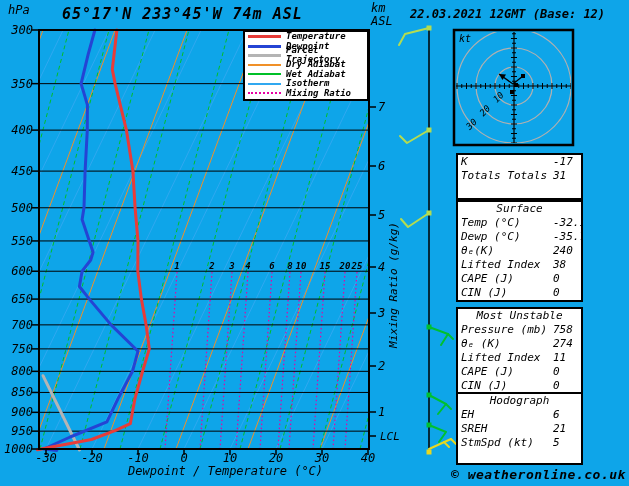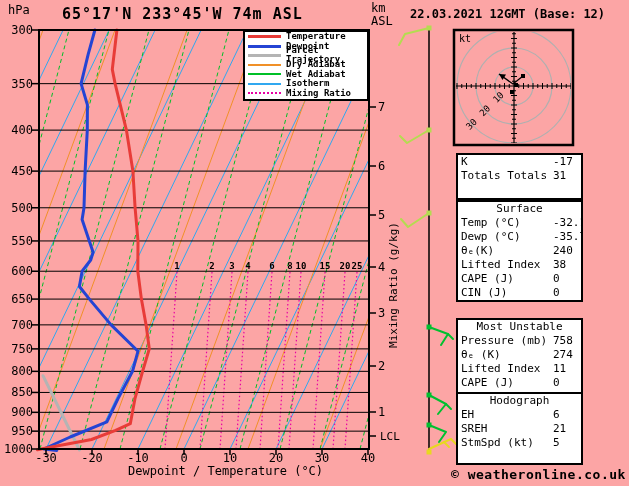--- a/index.html
+++ b/index.html
@@ -1,17 +1,17 @@
 <!DOCTYPE html>
 <html><head>
 <meta charset="utf-8">
 <style>
   html,body{margin:0;padding:0;background:#fff;}
-  .page{position:relative;width:629px;height:486px;background:#fca5a5;overflow:hidden;
-        font-family:"DejaVu Sans Mono",monospace;color:#000;}
+  .page{position:relative;width:629px;height:486px;background:#0ea5e9;overflow:hidden;
+        font-family:"DejaVu Sans Mono",monospace;color:#000;font-style:italic;}
   .abs{position:absolute;white-space:nowrap;}
   .title{font-size:15px;font-weight:bold;letter-spacing:1px;}
   .dt{font-size:12px;font-weight:bold;}
   .unit{font-size:12px;line-height:13px;}
   .axis-title{font-size:12px;}
   svg{position:absolute;left:0;top:0;}
   svg text{font-family:"DejaVu Sans Mono",monospace;fill:#000;}
   
   .legend{position:absolute;left:243px;top:30px;width:126px;height:71px;background:#fff;
           border:2px solid #000;box-sizing:border-box;overflow:hidden;}
@@ -374,21 +374,21 @@
     <div class="trow">
         <span class="tl">CAPE (J)</span>
         <span class="tv">0</span>
       </div>
     <div class="trow">
         <span class="tl">CIN (J)</span>
         <span class="tv">0</span>
       </div>
   </div>
 
-  <div class="tbox" style="top:318px;height:90px;">
+  <div class="tbox" style="top:307px;height:90px;">
     <div class="ttitle">Most Unstable</div>
     <div class="trow">
         <span class="tl">Pressure (mb)</span>
         <span class="tv">758</span>
       </div>
     <div class="trow">
         <span class="tl">θₑ (K)</span>
         <span class="tv">274</span>
       </div>
     <div class="trow">

